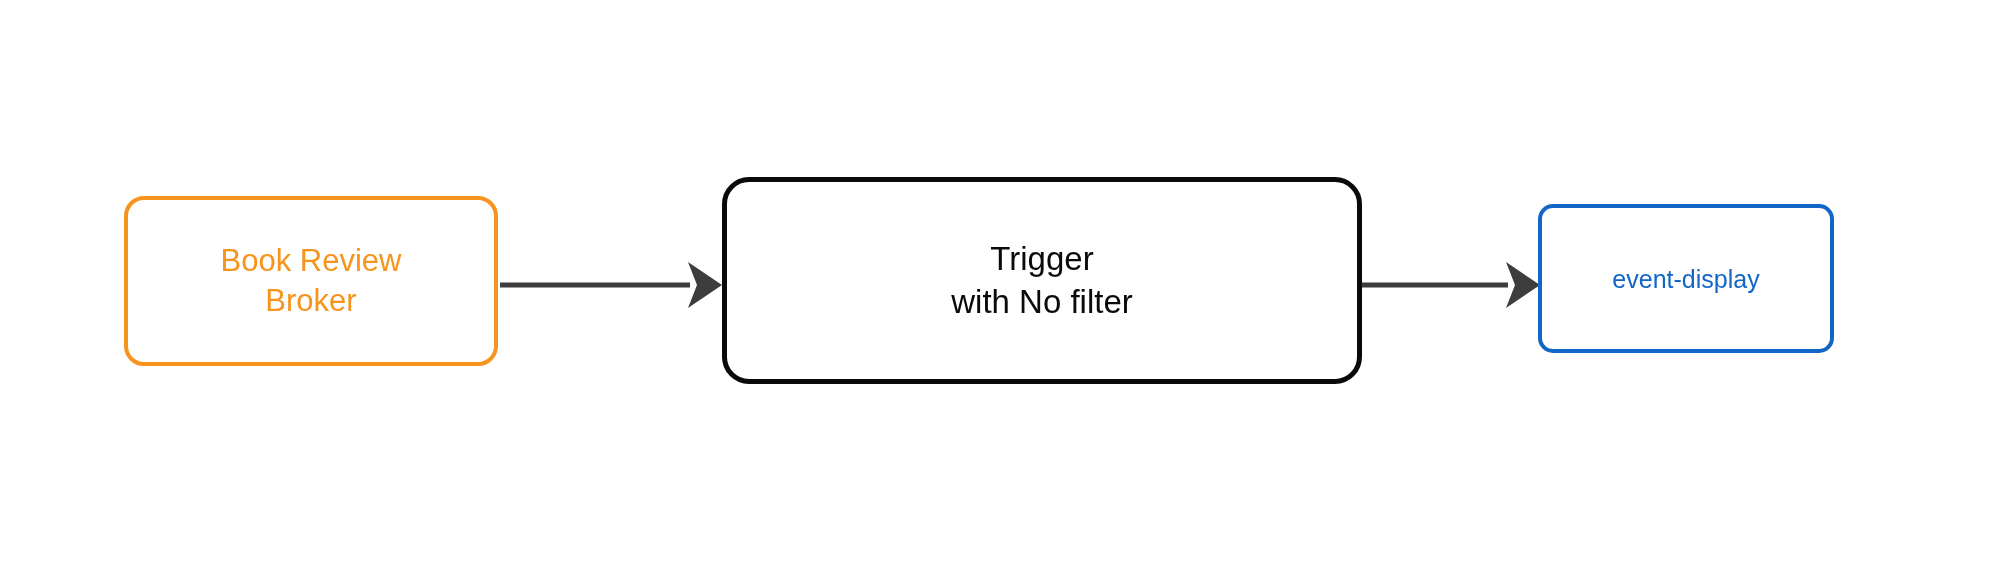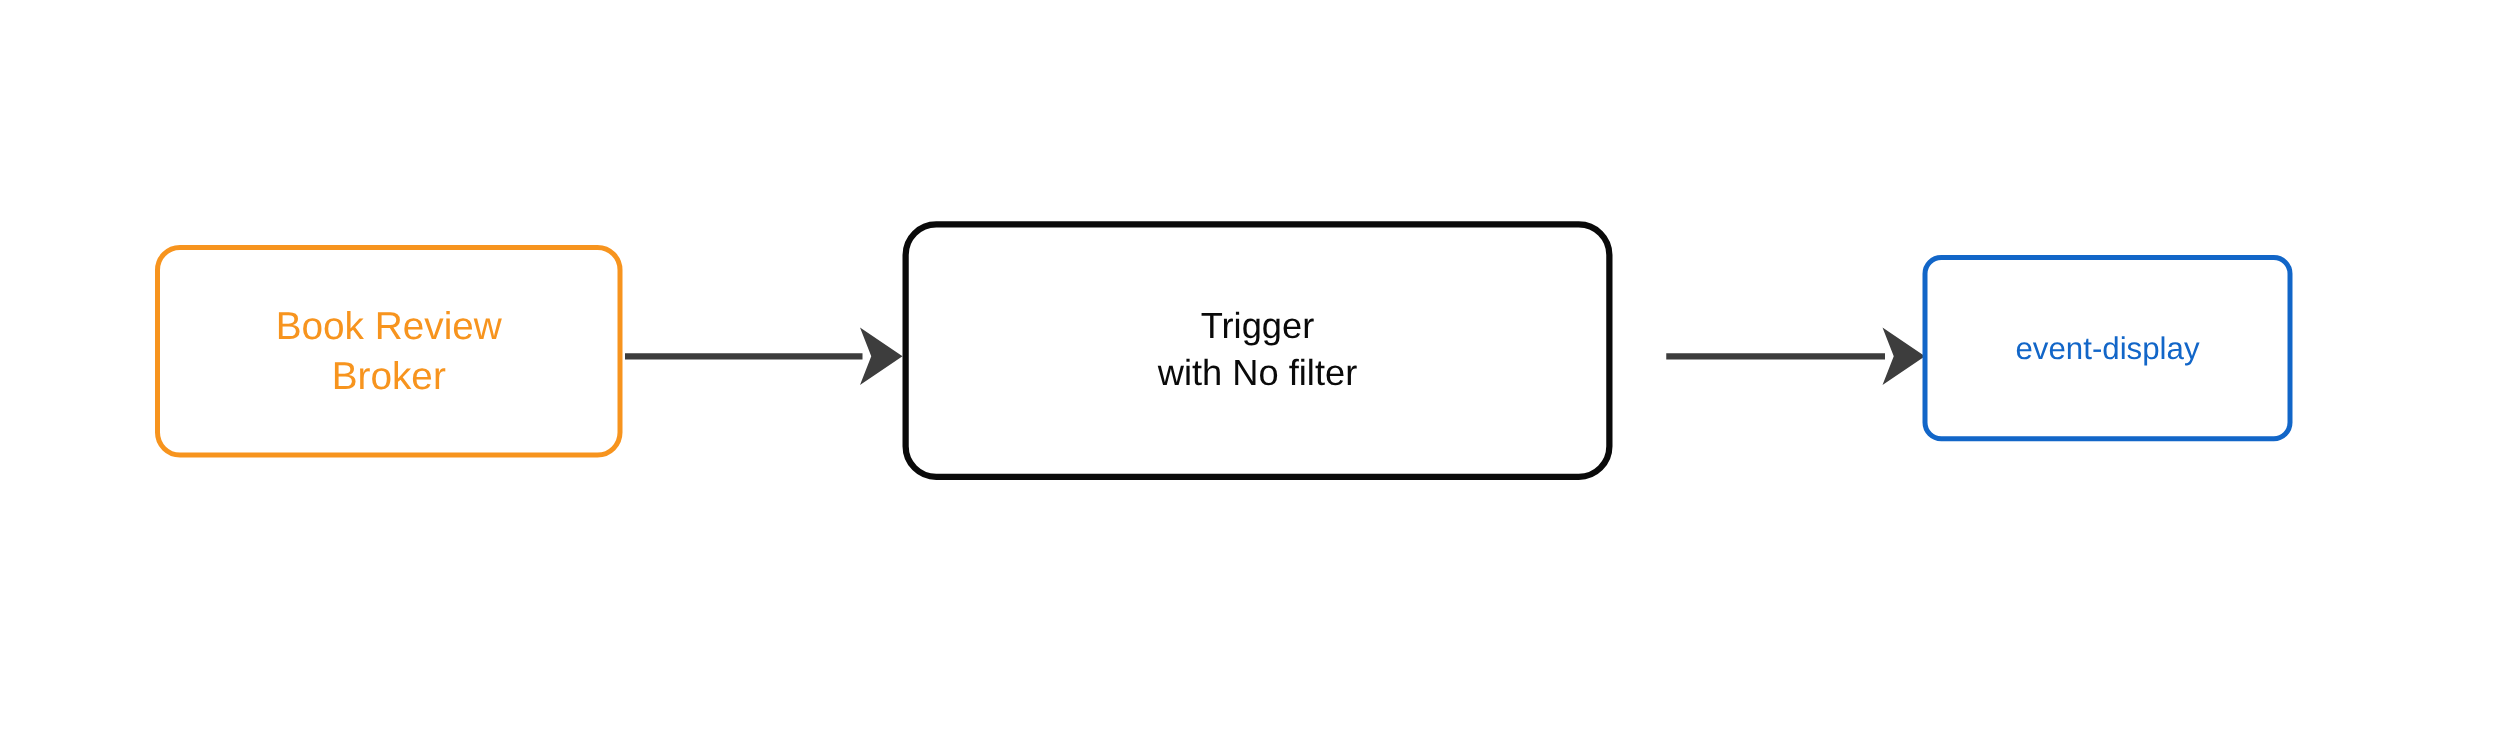--- a/index.html
+++ b/index.html
@@ -39,26 +39,26 @@
     border: 4px solid #f7941e;
     border-radius: 20px;
     color: #f7941e;
     font-size: 31px;
   }
 
   
   #node-trigger {
     left: 722px;
     top: 177px;
-    width: 568px;
+    width: 640px;
     height: 207px;
     border: 5px solid #0a0a0a;
     border-radius: 27px;
     color: #0a0a0a;
-    font-size: 29px;
+    font-size: 33px;
   }
 
   
   #node-sink {
     left: 1538px;
     top: 204px;
     width: 296px;
     height: 149px;
     border: 4px solid #1266c8;
     border-radius: 15px;

